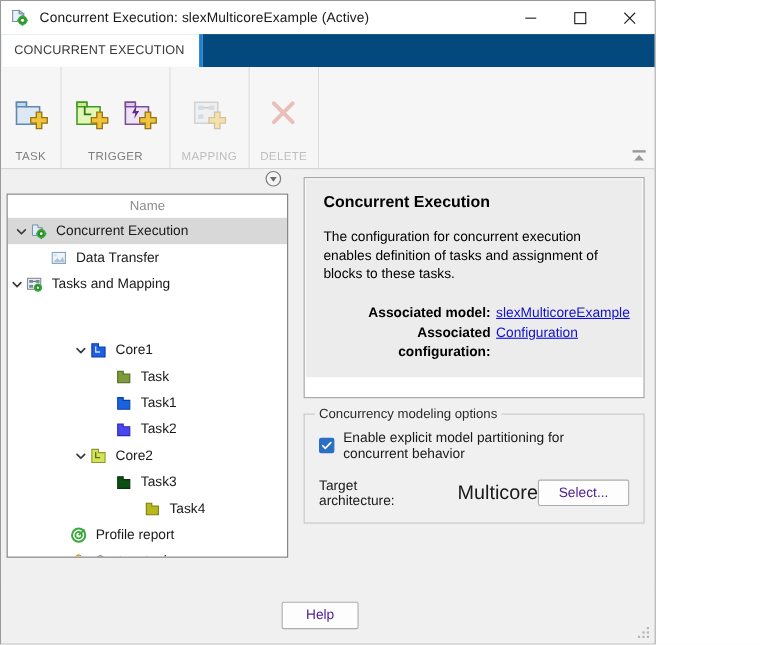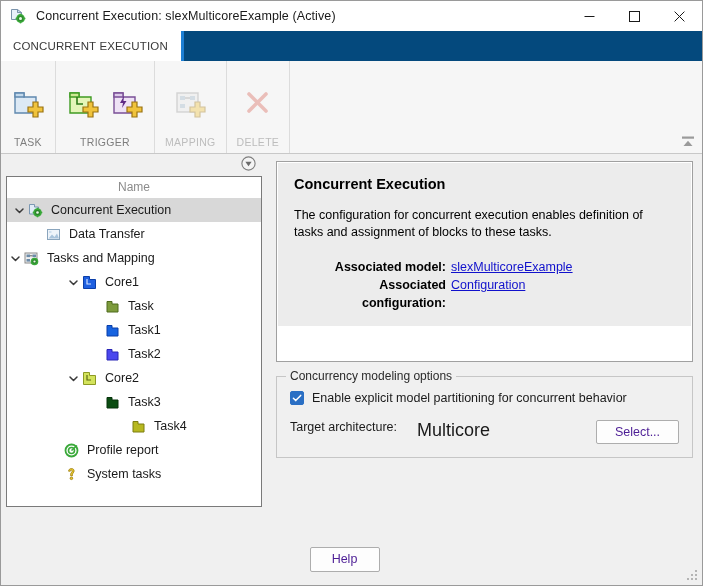--- a/index.html
+++ b/index.html
@@ -5,21 +5,21 @@
   * { box-sizing: border-box; }
   html, body {
     margin: 0; padding: 0;
     width: 703px; height: 586px;
     overflow: hidden;
     font-family: "Liberation Sans", sans-serif;
     background: #ffffff;
   }
   #app {
     position: relative;
-    width: 703px; height: 586px;
+    width: 596px; height: 586px;
     background: #f0f0f0;
     border: 1px solid #9a9a9a;
     display: flex; flex-direction: column;
   }
 
   
   .titlebar {
     height: 30px;
     background: #ffffff;
     display: flex; align-items: center;
@@ -253,21 +253,21 @@
     background: #2a6fc4;
     border: 1px solid #2a6fc4;
     border-radius: 2px;
     margin-right: 8px;
     flex: 0 0 14px;
     display: flex; align-items: center; justify-content: center;
     cursor: default;
   }
   .cblabel { font-size: 12.5px; color: #1a1a1a; }
   .archrow {
-    display: flex; align-items: flex-start;
+    display: flex; align-items: center;
   }
   .archlabel { font-size: 12.5px; color: #1a1a1a; }
   .archvalue { font-size: 18px; color: #1a1a1a; margin-left: 20px; }
   .btn {
     margin-left: auto;
     min-width: 83px; height: 24px;
     background: #fdfdfd;
     border: 1px solid #adadad;
     border-radius: 2px;
     font-size: 12.5px;
@@ -497,21 +497,21 @@
                   <circle cx="4" cy="4" r="3.8" fill="#3aa93a"></circle>
                   <circle cx="4" cy="4" r="2.3" fill="#2c842c"></circle>
                   <circle cx="4" cy="4" r="1.1" fill="#eaf7ea"></circle>
                 </g>
               </svg>
             </div>
             <div class="tlabel">Tasks and Mapping</div>
           </div>
 
 
-          <div class="tnode" style="padding-left:58px;">
+          <div class="tnode" style="padding-left:58px;margin-top:36px;">
             <div class="twist">
               <svg width="9" height="9" viewBox="0 0 9 9">
                   <path d="M1 3l3.5 3.5L8 3" fill="none" stroke="#3a3a3a" stroke-width="1.5" stroke-linecap="round" stroke-linejoin="round"></path>
                 </svg>
             </div>
             <div class="ticon">
               <svg width="17" height="17" viewBox="0 0 17 17">
                 <path d="M2.5 2.5h6v3h6v9h-12z" fill="#1e5fe0" stroke="#0b3ea8" stroke-width="1"></path>
                 <path d="M6 5v5h4" fill="none" stroke="#cfe0ff" stroke-width="1.2"></path>
               </svg>

